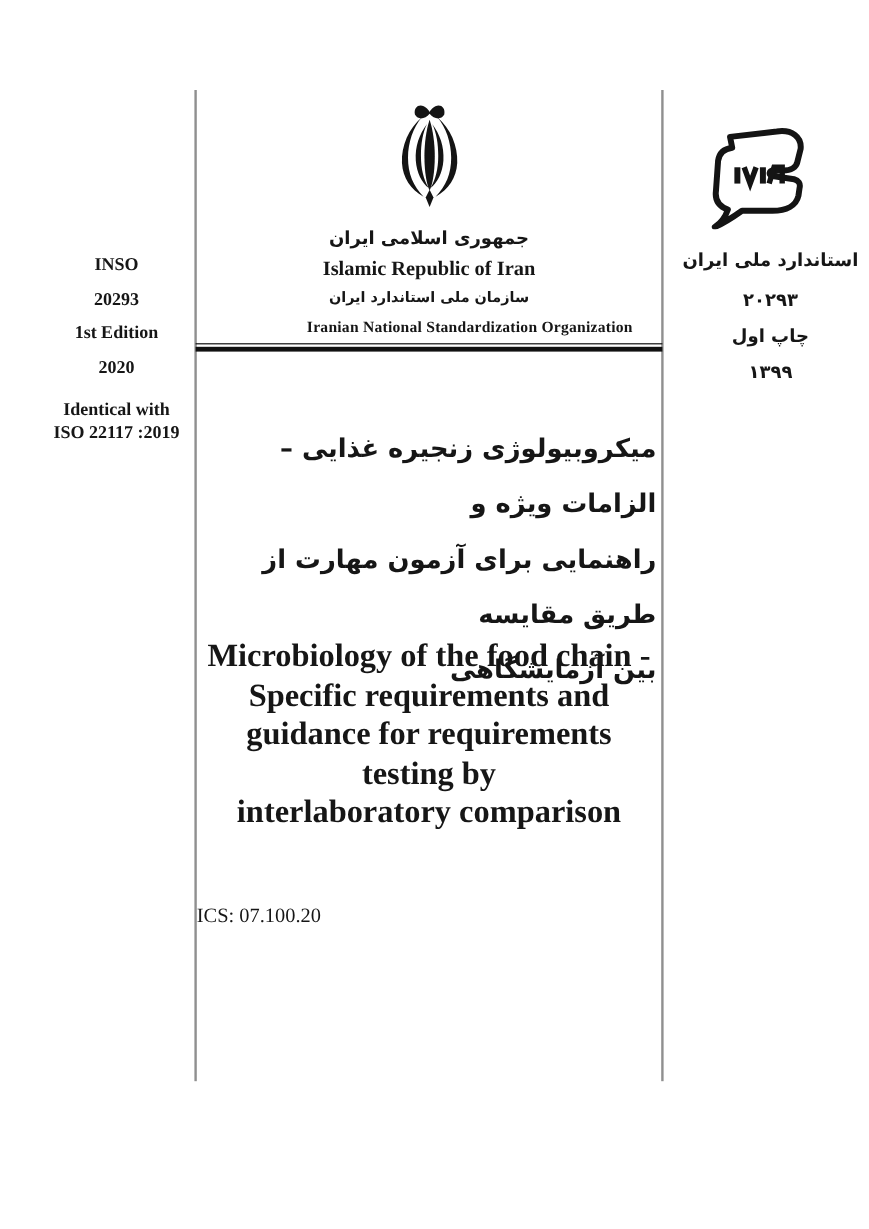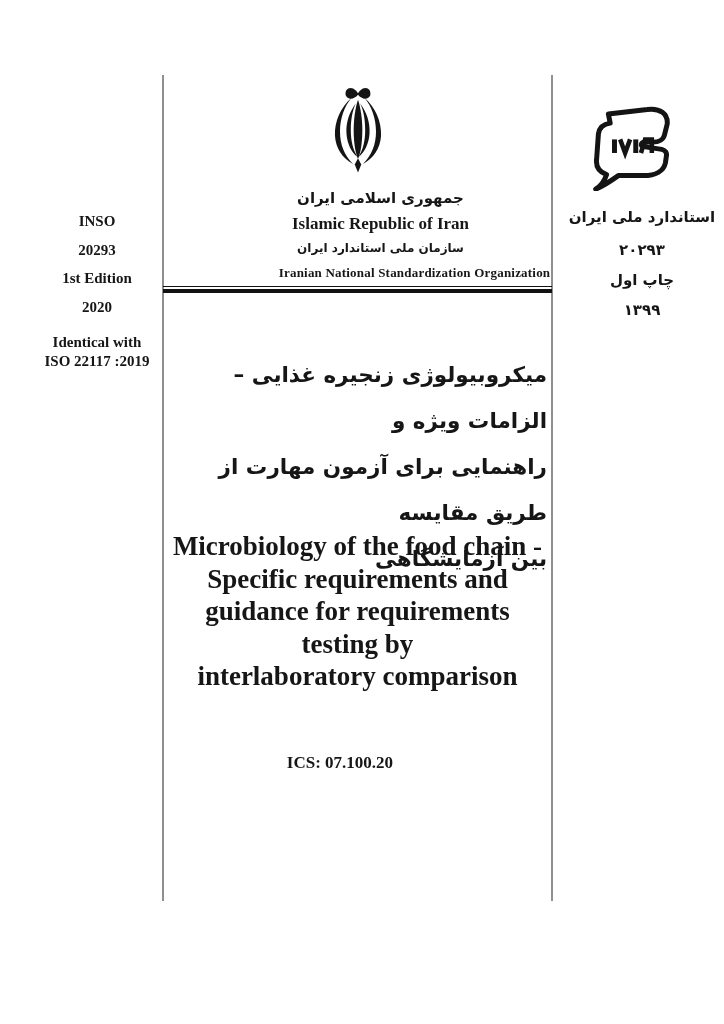--- a/index.html
+++ b/index.html
@@ -19,41 +19,41 @@
     position: absolute;
     top: 75px;
     width: 2px;
     height: 826px;
     background: #8f8f8f;
   }
   .vrule-left  { left: 162px; }
   .vrule-right { left: 551px; }
   .emblem-wrap { position: absolute; left: 164px; top: 84px; width: 387px; text-align: center; }
 
-  .hdr-line { position: absolute; left: 164px; width: 387px; text-align: center; font-weight: bold; padding-left: 23px; }
+  .hdr-line { position: absolute; left: 164px; width: 387px; text-align: center; font-weight: bold; }
   .fa-country { top: 189px; font-size: 15px; }
   .en-country { top: 214px; font-size: 17px; }
   .fa-org     { top: 241px; font-size: 12px; }
   .en-org     { top: 265px; font-size: 13px; letter-spacing: 0.2px; margin-left: 34px; }
 
   .double-rule { position: absolute; left: 163px; top: 286px; width: 389px; border-top: 1.5px solid #111; }
   .double-rule .thick { height: 4px; background: #111; margin-top: 1.5px; }
 
   .title-fa {
     position: absolute; left: 168px; top: 352px; width: 379px;
     text-align: right; direction: rtl;
     font-weight: bold; font-size: 21.5px; line-height: 46px;
   }
   .title-en {
     position: absolute; left: 166px; top: 530px; width: 383px;
     text-align: center; font-weight: bold; font-size: 27px; line-height: 32.5px;
   }
   .ics-line {
     position: absolute; left: 164px; top: 753px; width: 352px;
-    text-align: center; font-weight: bold; font-size: 17px;
+    font-weight: normal; font-size: 17px;
   }
 
   
   .left-col {
     position: absolute; left: 26px; top: 213px; width: 142px;
     text-align: center; font-weight: bold; font-size: 15px; line-height: 17px;
   }
   .left-col .mt12 { margin-top: 12px; }
   .left-col .mt11 { margin-top: 11px; }
   .left-col .mt18 { margin-top: 18px; }

